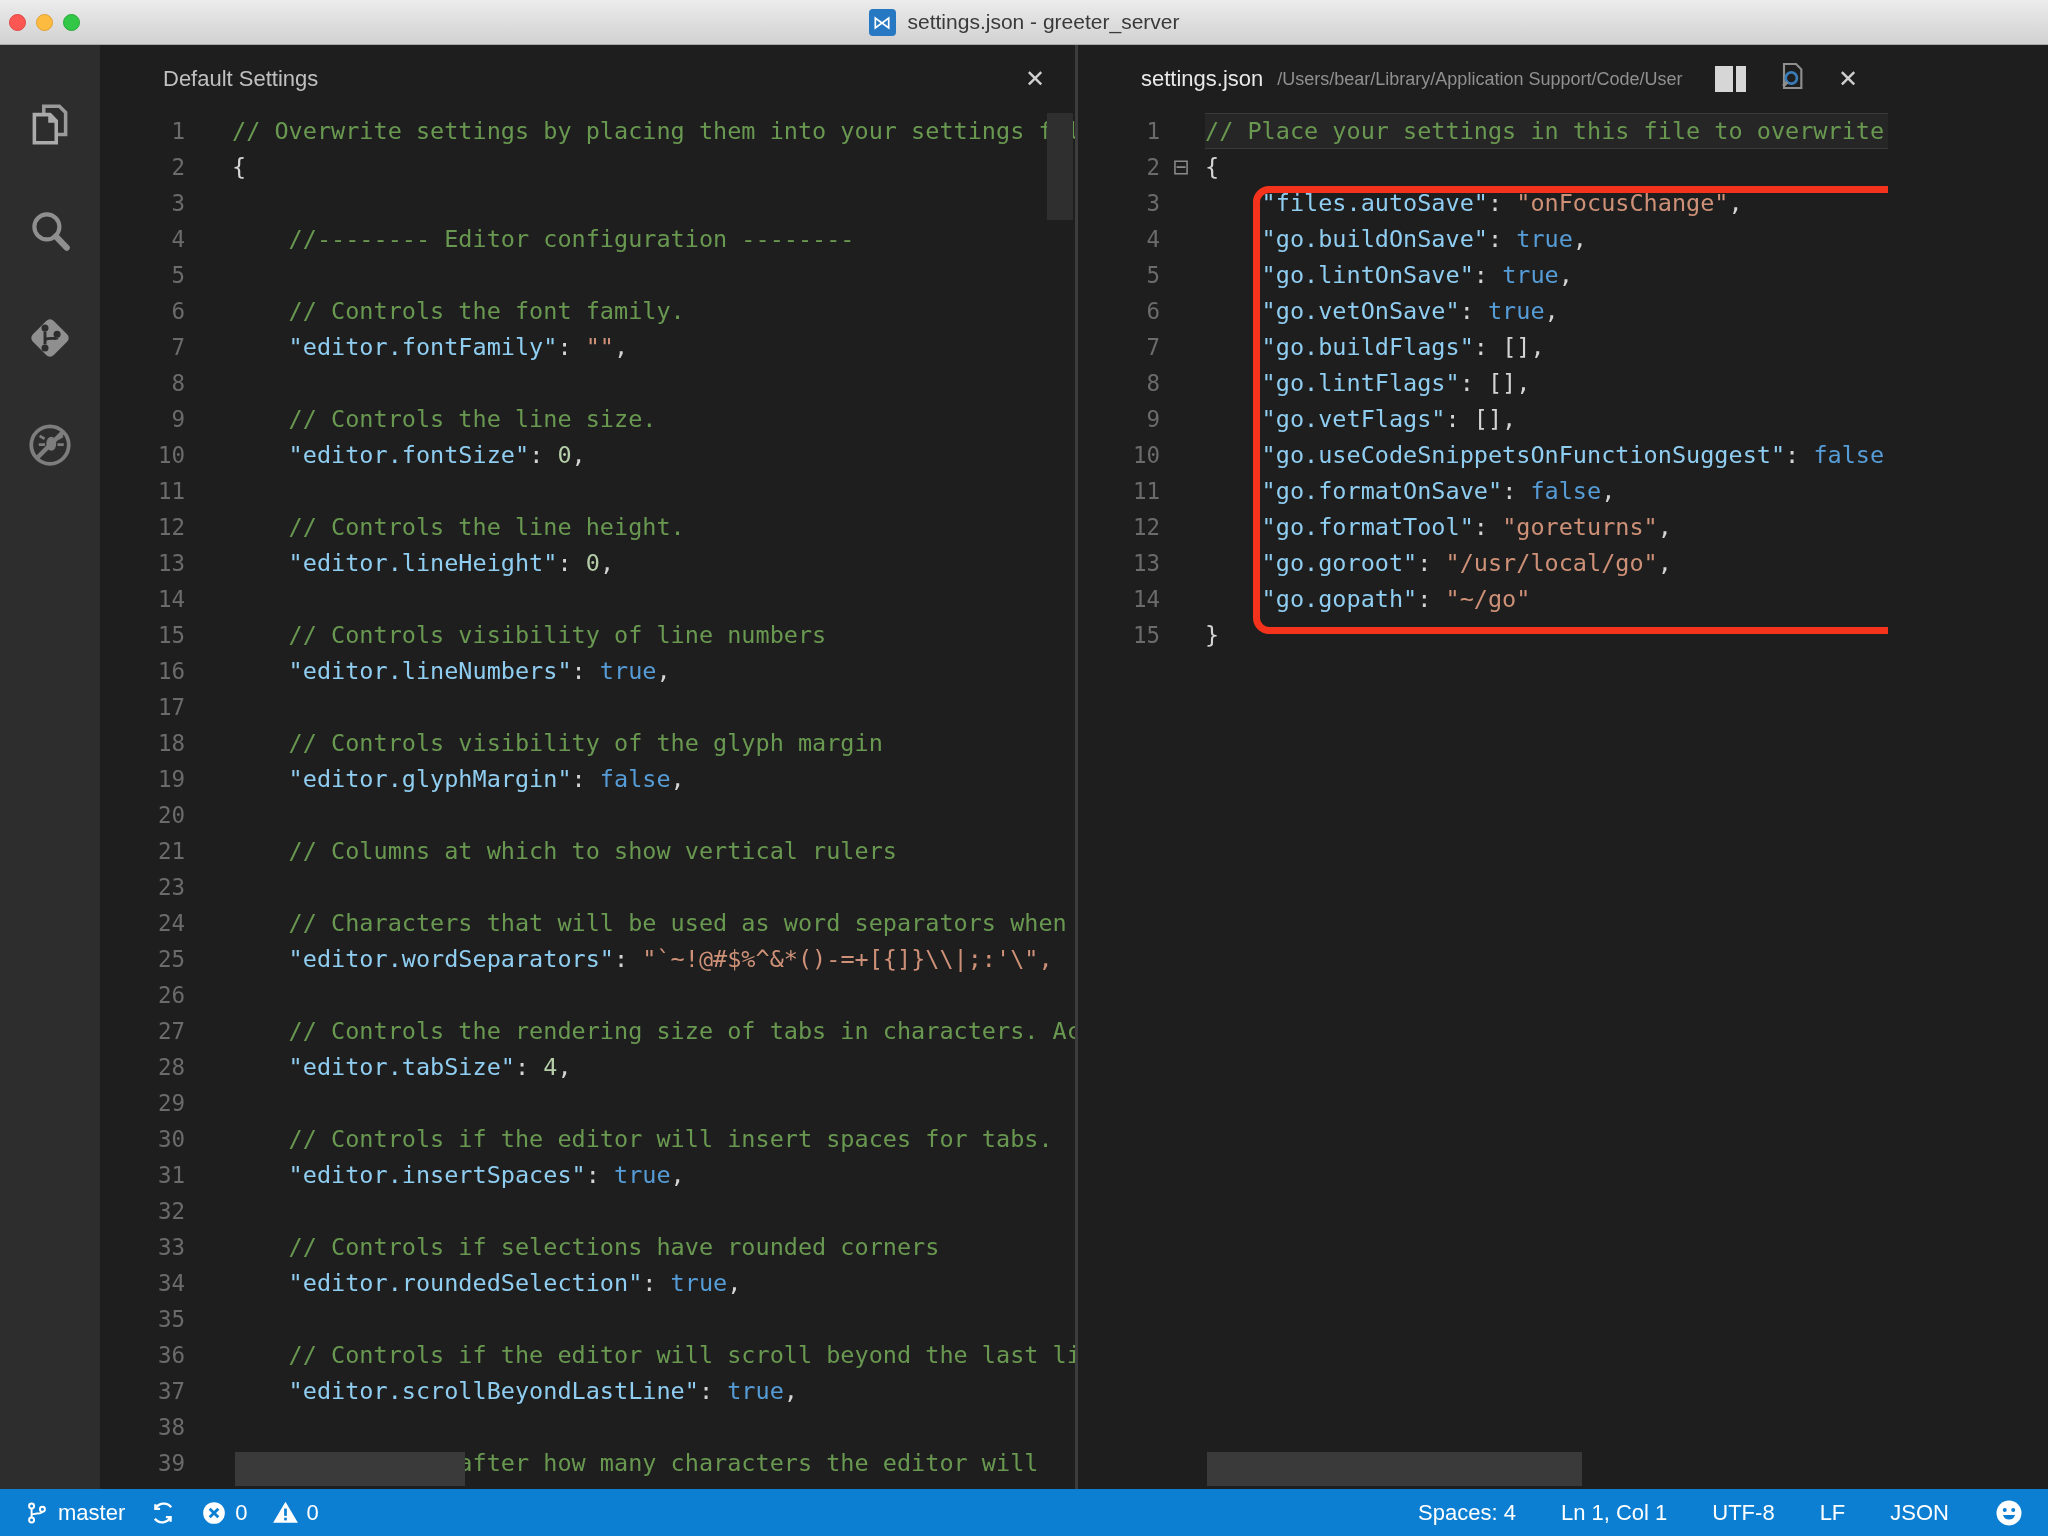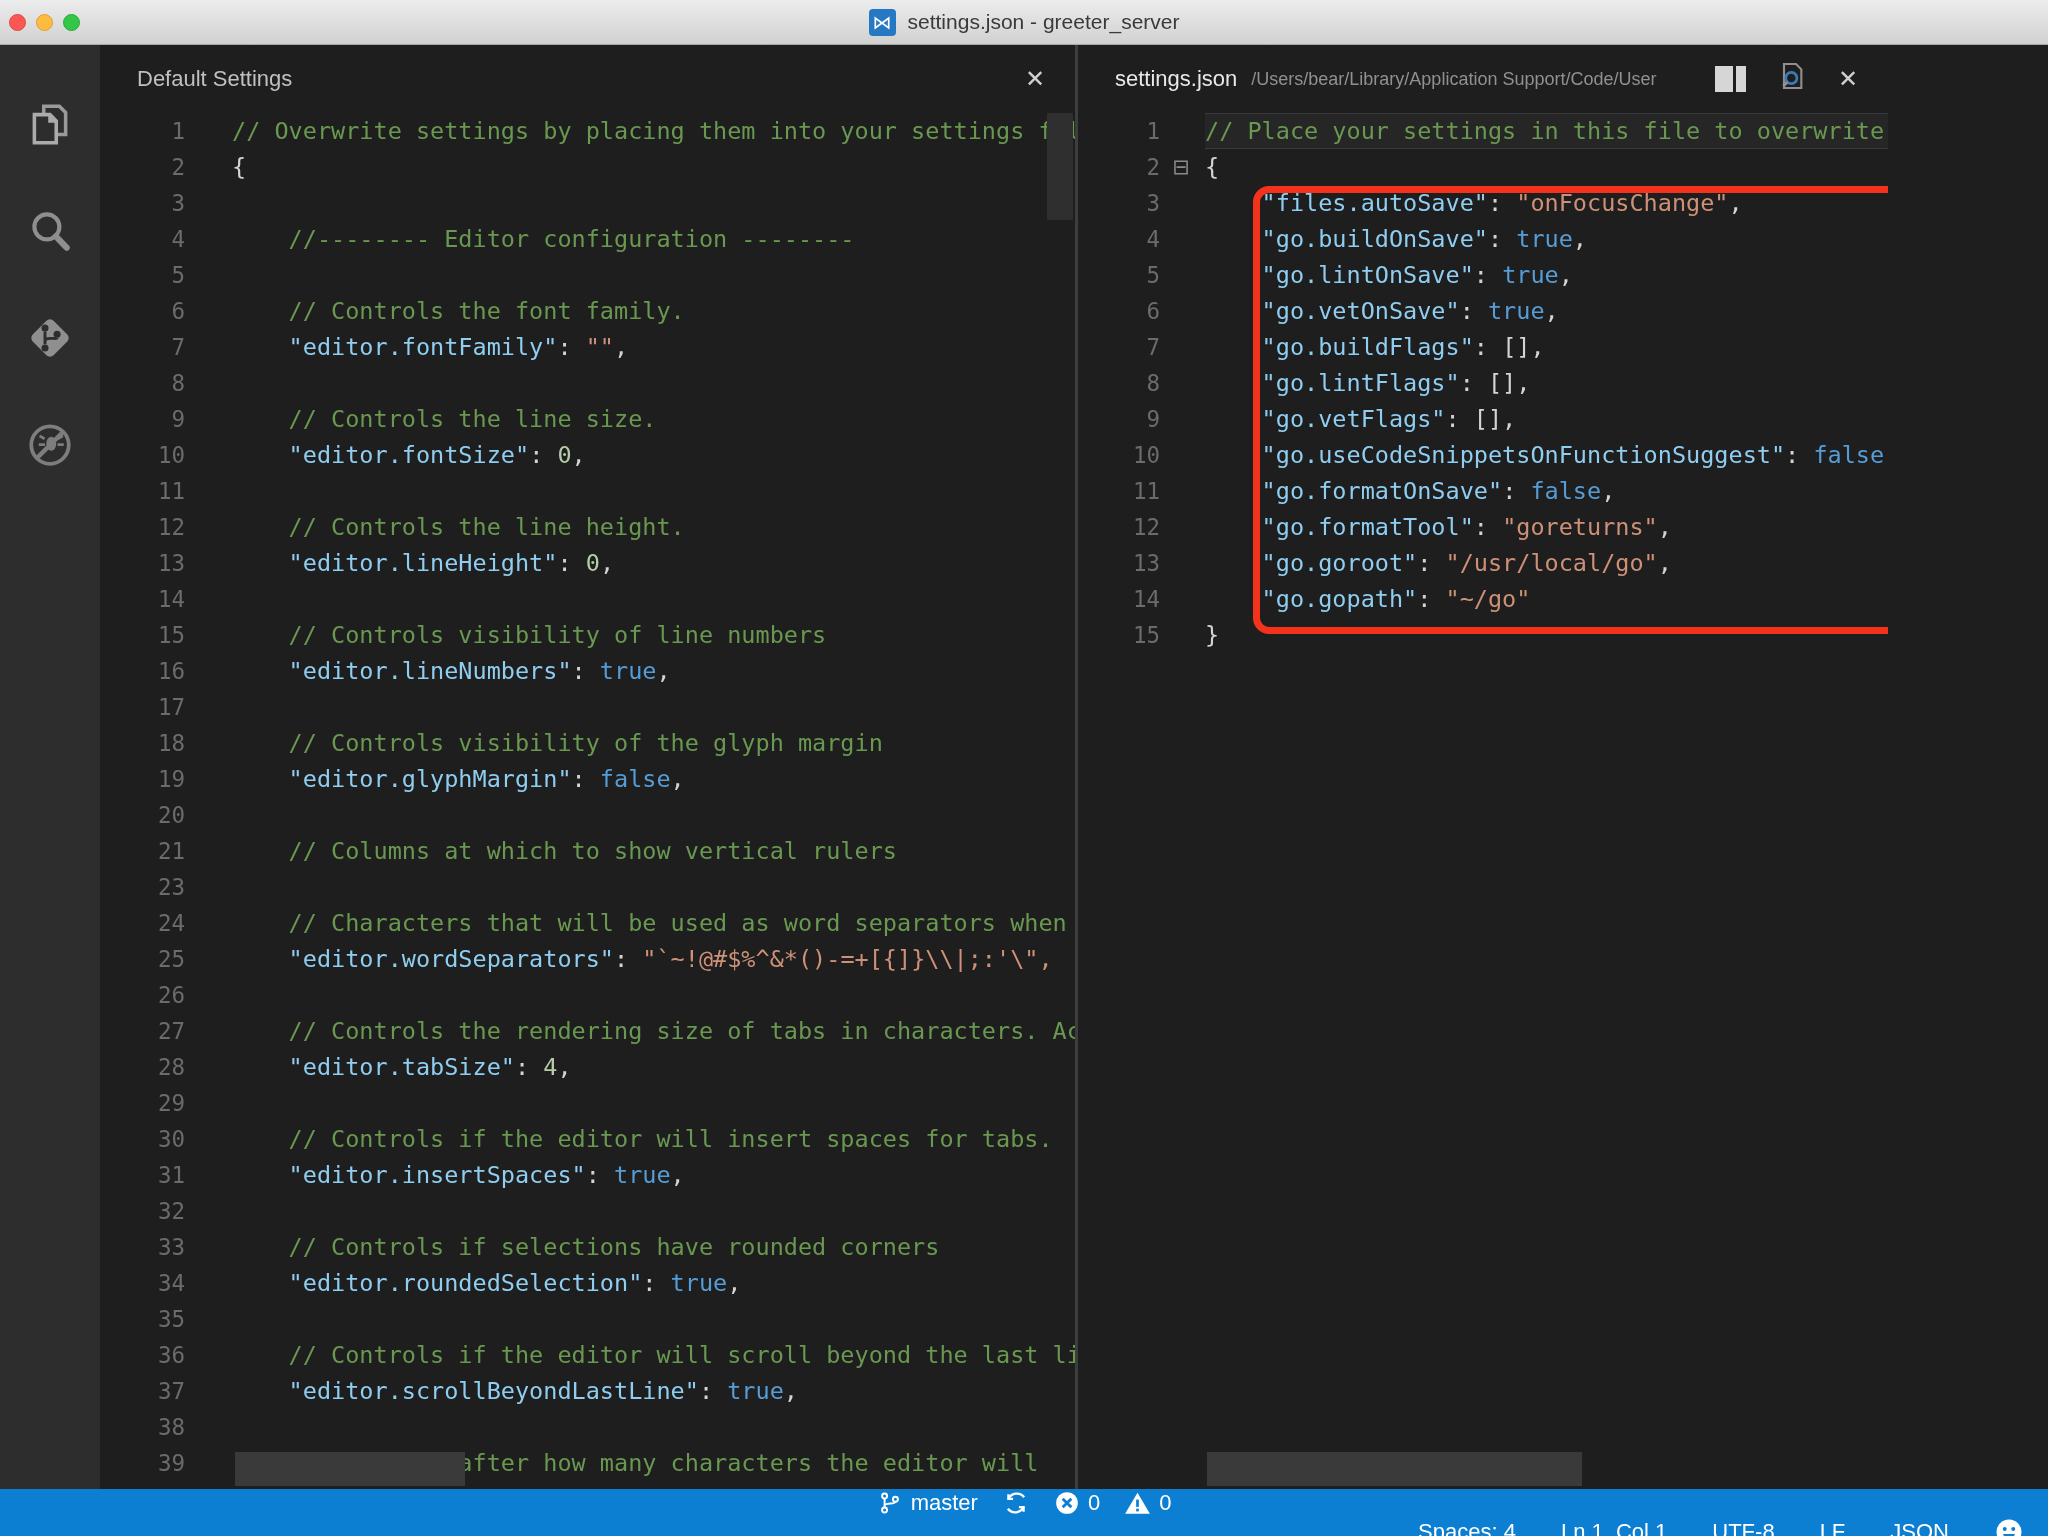--- a/index.html
+++ b/index.html
@@ -20,21 +20,21 @@
     display:flex; align-items:center; justify-content:center; font-size:19px;
     font-family:"DejaVu Sans", sans-serif; }
 
   
   .workbench { position:absolute; left:0; top:45px; width:2048px; height:1444px; display:flex; }
 
   .activitybar { width:100px; height:100%; background:#2d2d2d; display:flex;
     flex-direction:column; align-items:center; padding-top:53px; gap:55px; }
   .ab-item { width:52px; height:52px; display:flex; align-items:center; justify-content:center; }
 
-  .editor { position:relative; height:100%; background:#1e1e1e; overflow:hidden; }
+  .editor { position:relative; height:100%; background:#1e1e1e; overflow:hidden;padding-left:26px; }
   .editor.left  { width:975px; }
   .editor.right { width:810px; }
   .divider { width:3px; height:100%; background:#3d3d3d; }
 
   .ed-header { height:68px; display:flex; align-items:center; padding:0 30px 0 37px;
     font-size:22px; color:#c0c0c0; position:relative; z-index:5; }
   .ed-header .fname { color:#e8e8e8; }
   .ed-header .fpath { color:#909090; margin-left:14px; font-size:18px; }
   .hdr-actions { margin-left:auto; display:flex; align-items:center; gap:30px; }
   .close-x { color:#cfcfcf; font-size:24px; line-height:1; cursor:default; }
@@ -211,21 +211,21 @@
         <div class="line"><span class="ln">12</span><span class="fold"></span><span class="code"><span class="tok-key">    "go.formatTool"</span><span class="tok-pun">: </span><span class="tok-str">"goreturns"</span><span class="tok-pun">,</span></span></div>
         <div class="line"><span class="ln">13</span><span class="fold"></span><span class="code"><span class="tok-key">    "go.goroot"</span><span class="tok-pun">: </span><span class="tok-str">"/usr/local/go"</span><span class="tok-pun">,</span></span></div>
         <div class="line"><span class="ln">14</span><span class="fold"></span><span class="code"><span class="tok-key">    "go.gopath"</span><span class="tok-pun">: </span><span class="tok-str">"~/go"</span></span></div>
         <div class="line"><span class="ln">15</span><span class="fold"></span><span class="code"><span class="tok-pun">}</span></span></div>
       </div>
     <div class="annotation-box" id="annotation-box" style="border-color: rgb(245, 51, 29);"></div>
     <div class="hthumb"></div>
   </div>
 </div>
 
-<div class="statusbar" id="statusbar" style="background: rgb(13, 127, 210); flex-direction: column;">
+<div class="statusbar" id="statusbar" style="background: rgb(13, 127, 210);">
   <div class="sb-left">
     <span class="sb-item">
       <svg class="sb-ic" width="26" height="26" viewBox="0 0 24 24" fill="none" stroke="#fff" stroke-width="1.8">
         <circle cx="7" cy="5.5" r="2.3"></circle>
           <circle cx="7" cy="18.5" r="2.3"></circle>
           <circle cx="17" cy="8.5" r="2.3"></circle>
         <path d="M7 7.8 v8.4 M7 14.5 C7 11.5 17 13.5 17 10.8"></path>
       </svg>
       <span>master</span>
     </span>

